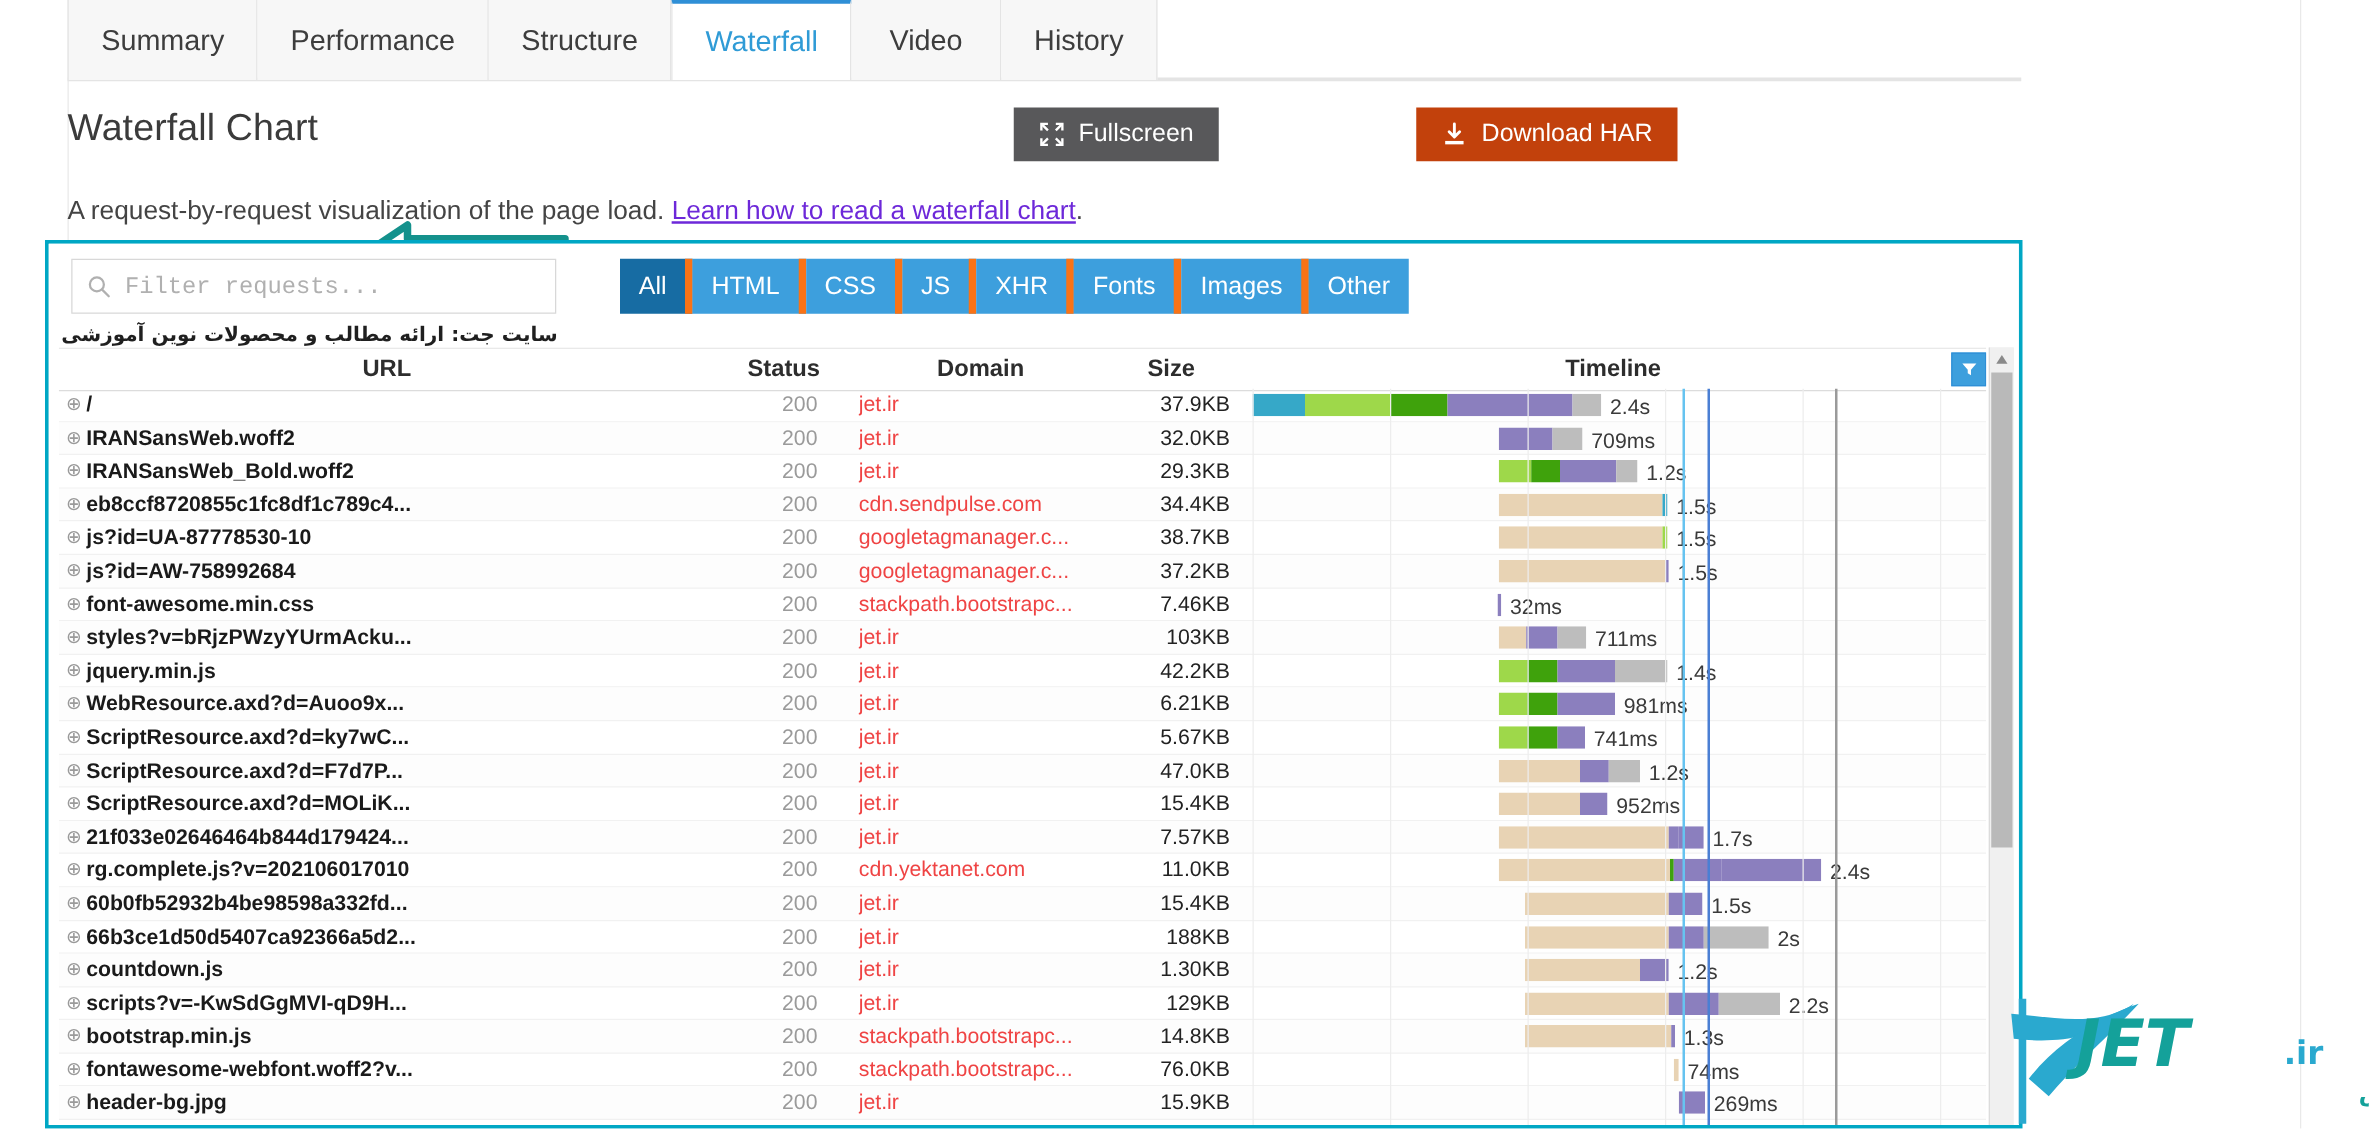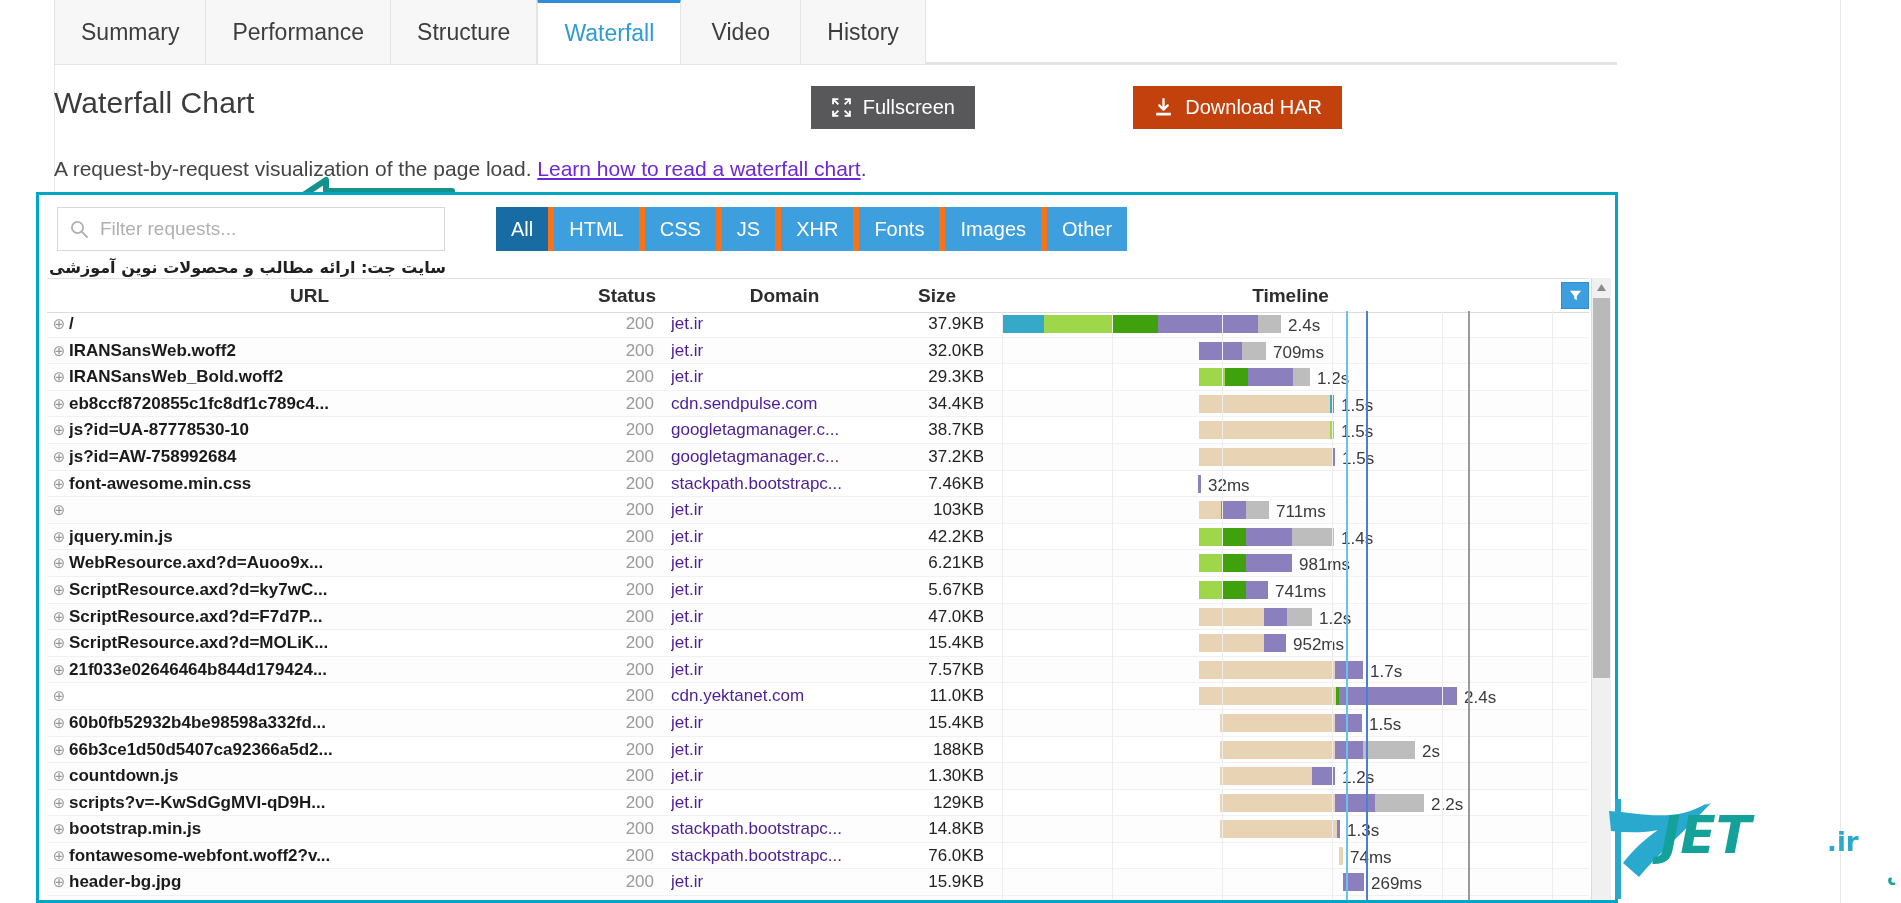--- a/index.html
+++ b/index.html
@@ -62,21 +62,21 @@
 
   
   .filter-row{position:absolute;left:10px;top:12px;right:10px;height:46px;}
   .search-box{
     position:absolute;left:8px;top:0;width:388px;height:44px;
     border:1px solid #d8d8d8;background:#fff;box-sizing:border-box;
     display:flex;align-items:center;gap:9px;padding:0 11px;
   }
   .search-box input{
     border:0;outline:0;flex:1;font-size:19px;color:#555;
-    font-family:Liberation Sans, sans-serif;background:transparent;
+    font-family:Liberation Mono, monospace;background:transparent;
   }
   .search-box input::placeholder{color:#b0b0b0;}
   .type-filters{position:absolute;left:447px;top:0;display:flex;height:44px;}
   .tfbtn{
     height:44px;min-width:56px;padding:0 15px;box-sizing:border-box;
     display:flex;align-items:center;justify-content:center;
     background:#3d9fdd;color:#fff;font-size:20px;border-right:6px solid #f97316;cursor:pointer;
   }
   .tfbtn:last-child{border-right:0;}
   .tfbtn.active{background:#176ca3;}
@@ -104,21 +104,21 @@
     border:1px solid #2f8fd6;box-sizing:border-box;display:flex;align-items:center;justify-content:center;cursor:pointer;
   }
 
   .rows{position:absolute;left:0;top:33px;right:0;bottom:0;}
   .row{position:relative;height:25.6px;border-bottom:1px solid #f1f1f1;}
   .row:nth-child(even){background:#fdfdfd;}
   .cell{position:absolute;top:0;height:25.6px;line-height:25.6px;font-size:17px;white-space:nowrap;overflow:hidden;}
   .c-exp{left:4px;width:16px;text-align:center;color:#9a9a9a;font-size:15px;cursor:pointer;}
   .c-url{left:22px;width:500px;color:#1a1a1a;font-weight:bold;}
   .c-status{left:525px;width:110px;text-align:right;padding-right:28px;box-sizing:border-box;color:#9a9a9a;}
-  .c-domain{left:624px;width:195px;color:#4c1d95;}
+  .c-domain{left:640px;width:195px;color:#ef4444;}
   .c-size{left:835px;width:110px;text-align:right;padding-right:8px;box-sizing:border-box;color:#222;}
   .c-timeline{left:955px;right:16px;height:25.6px;}
 
   
   .tlwrap{position:relative;width:100%;height:25.6px;}
   .bar{position:absolute;top:4px;height:18px;display:flex;overflow:hidden;}
   .seg{height:100%;}
   .s-blocked{background:#e8d3b4;}
   .s-dns{background:#36a8c8;}
   .s-connect{background:#9ed84a;}
@@ -350,20 +350,21 @@
                 <div class="tlwrap">
                   <div class="bar" style="left: 196px;">
                     <div class="seg s-wait" style="width: 3px;"></div>
                   </div>
                   <div class="tl-label" style="left: 206px;">32ms</div>
                 </div>
               </div>
             </div>
             <div class="row">
               <div class="cell c-exp">⊕</div>
+              <div class="cell c-url">styles?v=bRjzPWzyYUrmAcku...</div>
               <div class="cell c-status">200</div>
               <div class="cell c-domain">jet.ir</div>
               <div class="cell c-size">103KB</div>
               <div class="cell c-timeline">
                 <div class="tlwrap">
                   <div class="bar" style="left: 197px;">
                     <div class="seg s-blocked" style="width: 22px;"></div>
                     <div class="seg s-wait" style="width: 25px;"></div>
                     <div class="seg s-download" style="width: 23px;"></div>
                   </div>
@@ -468,20 +469,21 @@
                     <div class="seg s-blocked" style="width: 136px;"></div>
                     <div class="seg s-wait" style="width: 8px;"></div>
                     <div class="seg s-wait" style="width: 20px;"></div>
                   </div>
                   <div class="tl-label" style="left: 368px;">1.7s</div>
                 </div>
               </div>
             </div>
             <div class="row">
               <div class="cell c-exp">⊕</div>
+              <div class="cell c-url">rg.complete.js?v=202106017010</div>
               <div class="cell c-status">200</div>
               <div class="cell c-domain">cdn.yektanet.com</div>
               <div class="cell c-size">11.0KB</div>
               <div class="cell c-timeline">
                 <div class="tlwrap">
                   <div class="bar" style="left: 197px;">
                     <div class="seg s-blocked" style="width: 137px;"></div>
                     <div class="seg s-ssl" style="width: 3px;"></div>
                     <div class="seg s-wait" style="width: 38px;"></div>
                     <div class="seg s-wait" style="width: 80px;"></div>

